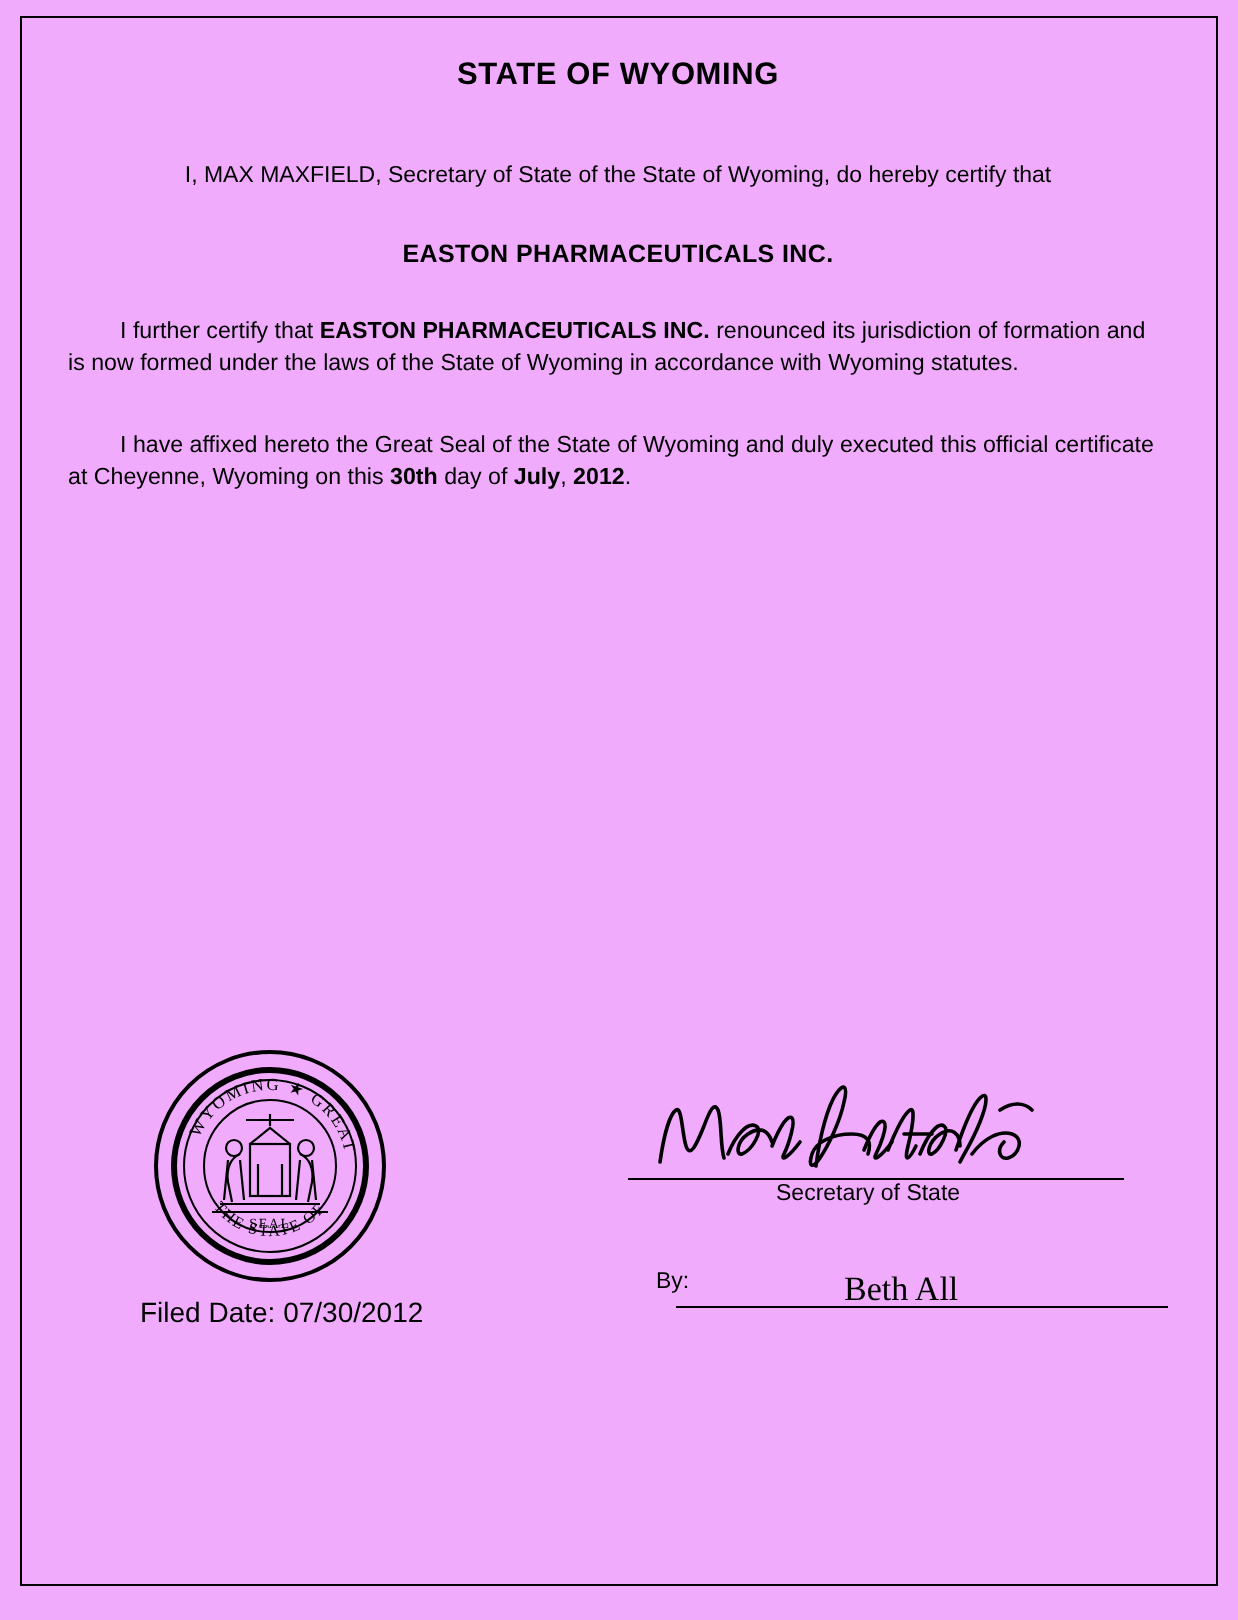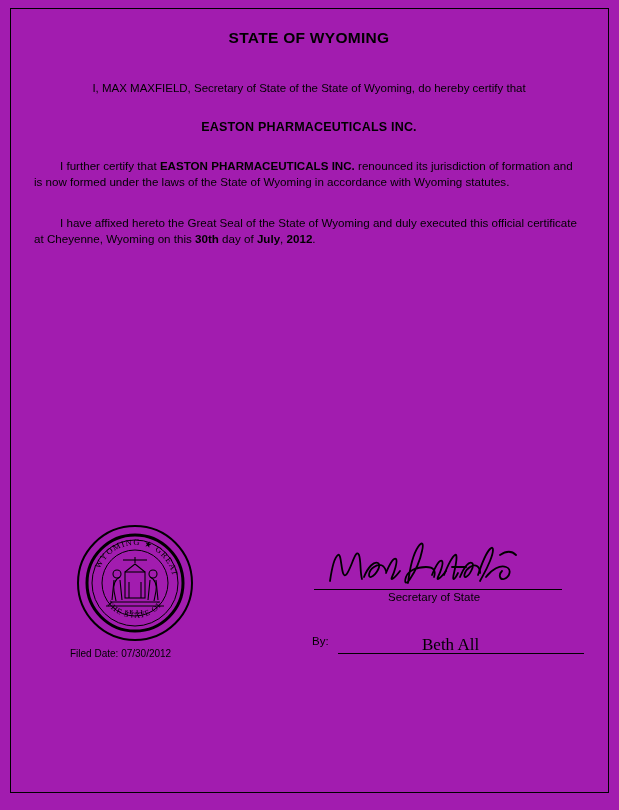--- a/index.html
+++ b/index.html
@@ -8,21 +8,21 @@
     background: #ffffff;
   }
   body {
     font-family: "Liberation Sans", sans-serif;
     color: #000000;
   }
   .page {
     position: relative;
     width: 619px;
     height: 810px;
-    background: #a21caf;
+    background: #f0abfc;
     box-sizing: border-box;
     overflow: hidden;
   }
   .frame {
     position: absolute;
     left: 10px;
     top: 8px;
     width: 599px;
     height: 785px;
     border: 1px solid #000000;
@@ -86,21 +86,21 @@
     left: 42px;
     top: 19px;
     width: 118px;
     height: 118px;
   }
   .seal svg { display: block; }
   .filed-date {
     position: absolute;
     left: 36px;
     top: 143px;
-    font-size: 10px;
+    font-size: 14px;
     white-space: nowrap;
     text-align: right;
   }
   .sig-right {
     position: absolute;
     left: 250px;
     top: 30px;
     width: 300px;
   }
   .signature-svg {
@@ -124,21 +124,21 @@
   }
   .by-row {
     position: absolute;
     left: 28px;
     top: 100px;
     width: 272px;
     font-size: 11.5px;
   }
   .by-label {
     position: absolute;
-    left: 0;
+    left: 16px;
     top: 0;
     font-size: 11.5px;
   }
   .by-rule {
     position: absolute;
     left: 26px;
     top: 18px;
     width: 246px;
     border-bottom: 1px solid #000;
   }

